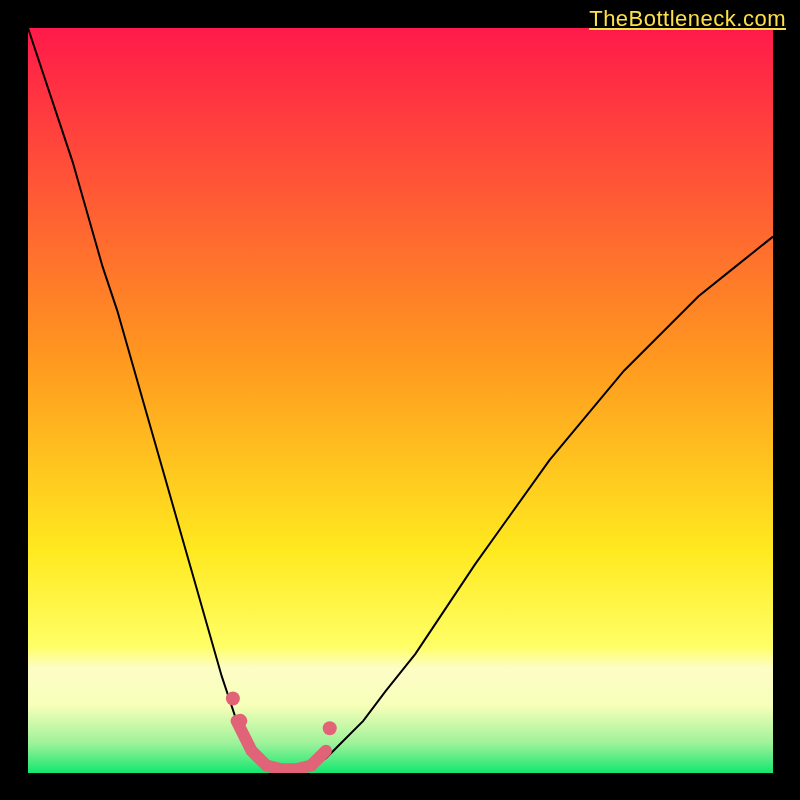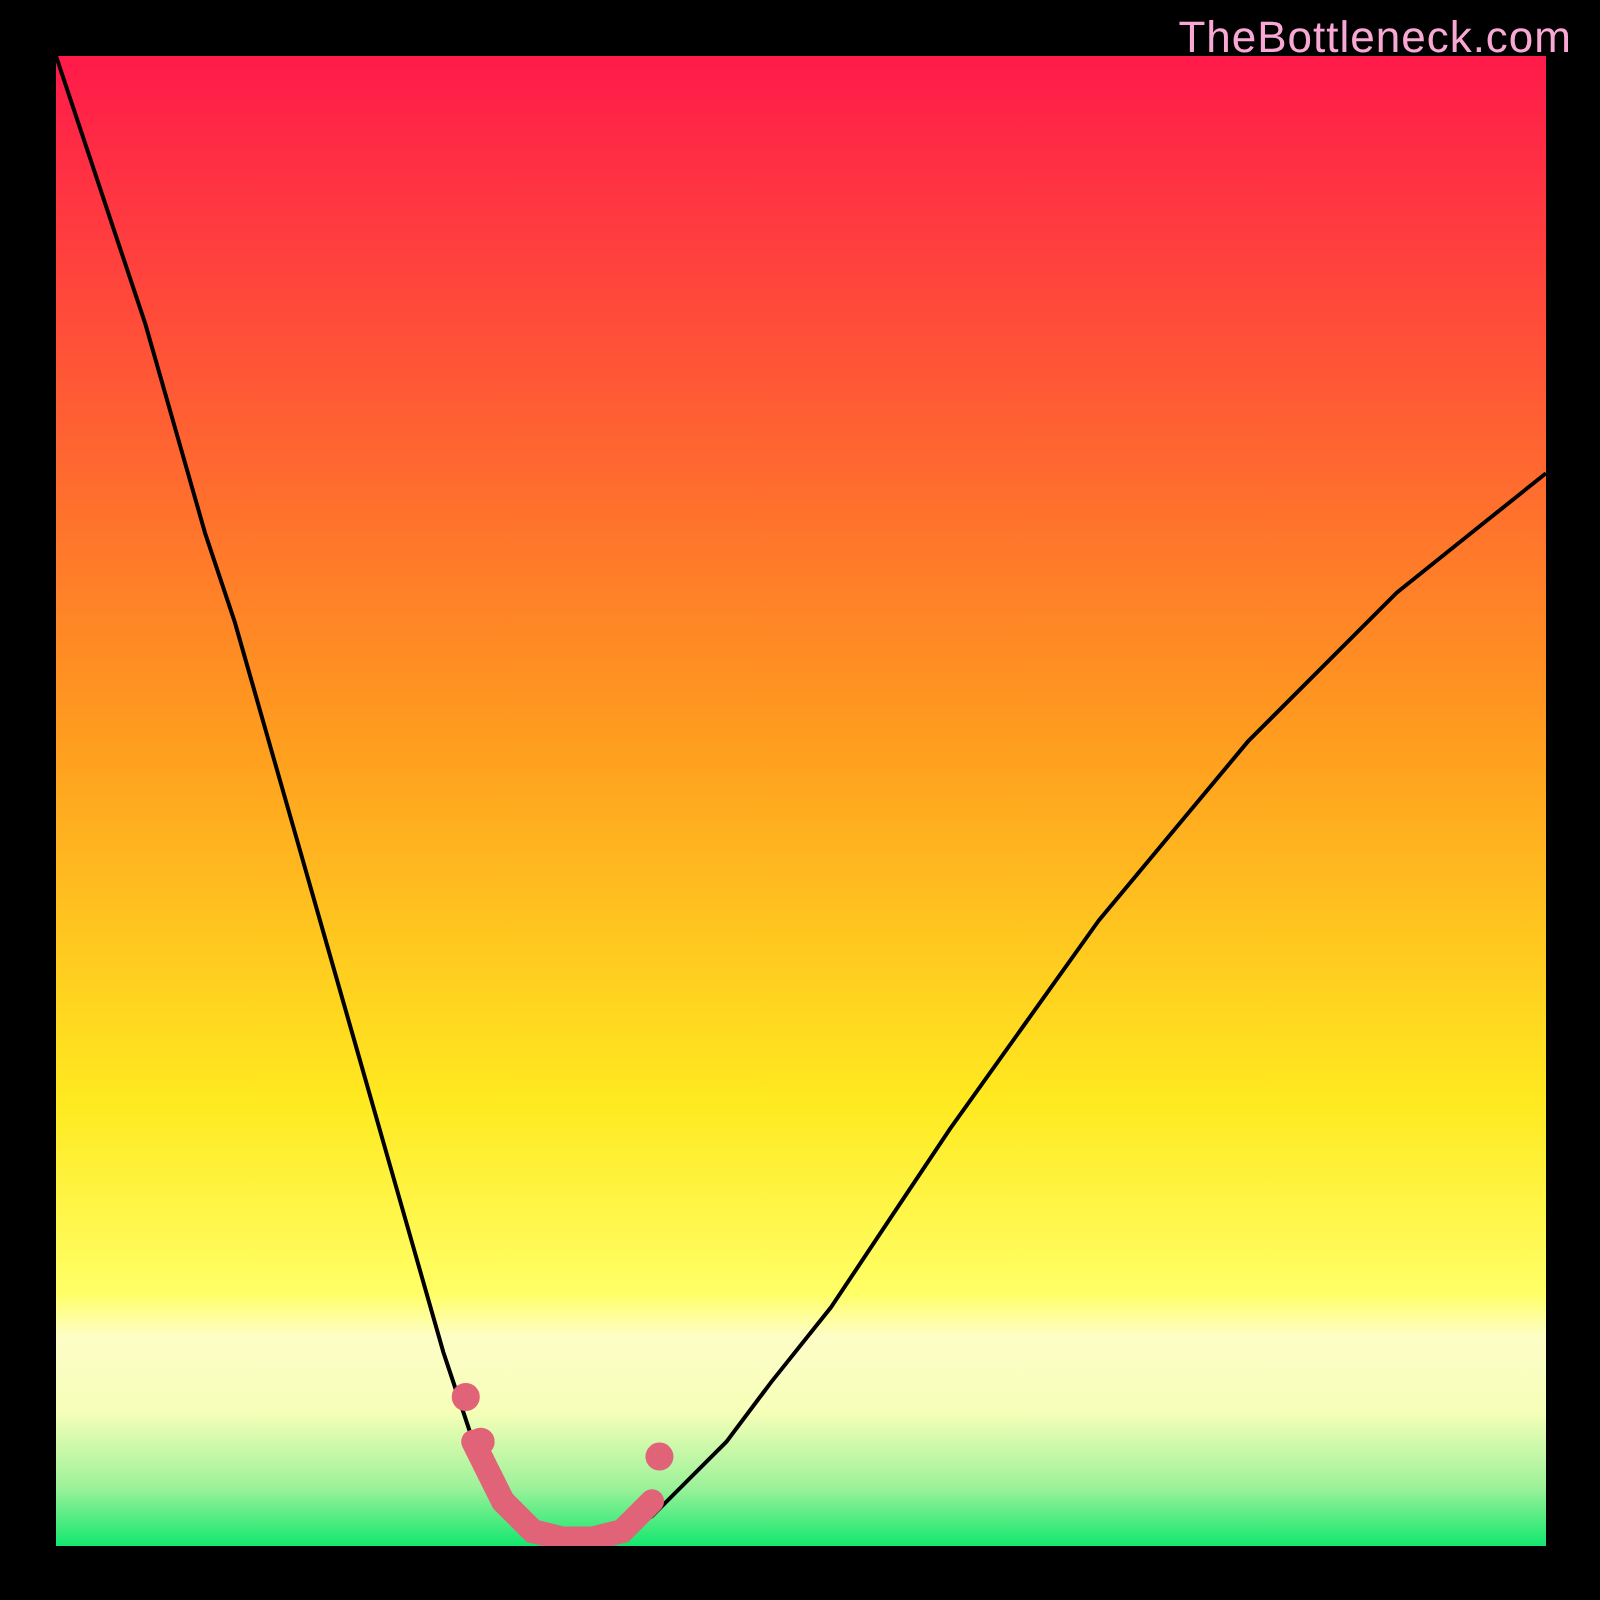--- a/index.html
+++ b/index.html
@@ -8,24 +8,25 @@
     height: 800px;
     background: #000;
     position: relative;
     overflow: hidden;
     font-family: Arial, sans-serif;
   }
   .watermark {
     position: absolute;
     top: 6px;
     right: 14px;
-    color: #f9a8d4;
+    color: #fde047;
     font-size: 22px;
     letter-spacing: 0.5px;
     z-index: 10;
+    text-decoration: underline;
   }
   .plot-outer {
     position: absolute;
     left: 28px;
     top: 28px;
     width: 745px;
     height: 745px;
     background: #000;
   }
   .plot-inner {

